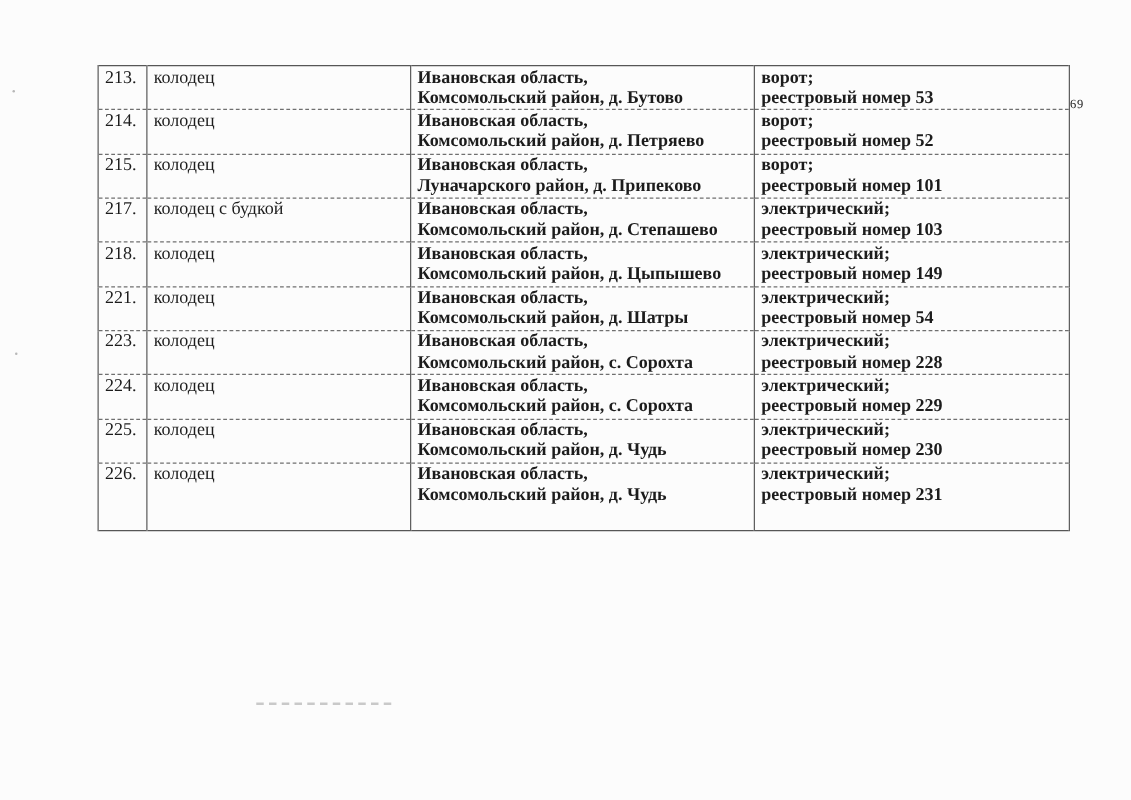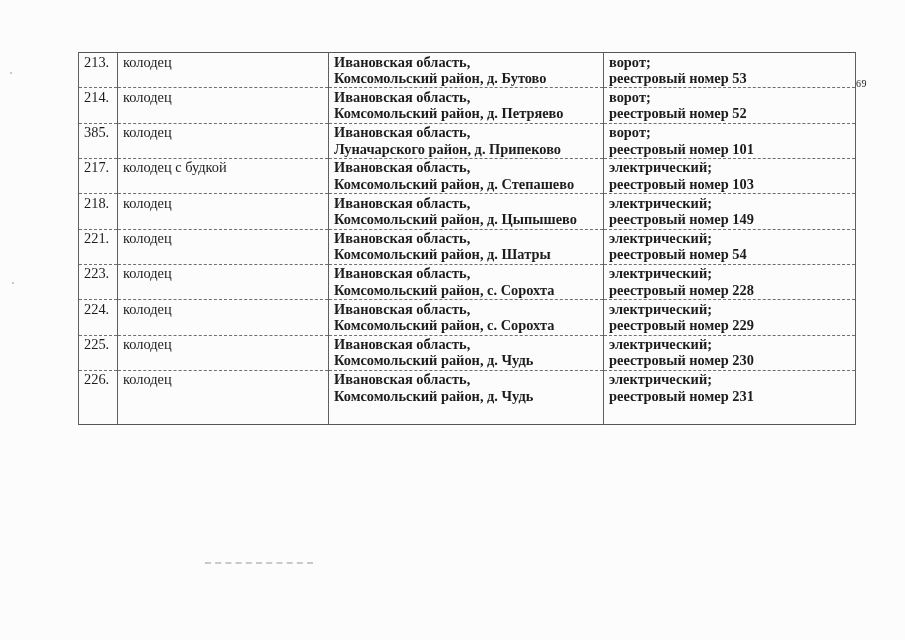--- a/index.html
+++ b/index.html
@@ -105,21 +105,21 @@
           <span class="line">Ивановская область,</span>
           <span class="line">Комсомольский район, д. Петряево</span>
         </td>
     <td class="c-det">
           <span class="line">ворот;</span>
           <span class="line">реестровый номер 52</span>
         </td>
   </tr>
 
   <tr>
-    <td class="c-num">385.</td>
+    <td class="c-num">215.</td>
     <td class="c-type">колодец</td>
     <td class="c-loc">
           <span class="line">Ивановская область,</span>
           <span class="line">Луначарского район, д. Припеково</span>
         </td>
     <td class="c-det">
           <span class="line">ворот;</span>
           <span class="line">реестровый номер 101</span>
         </td>
   </tr>

